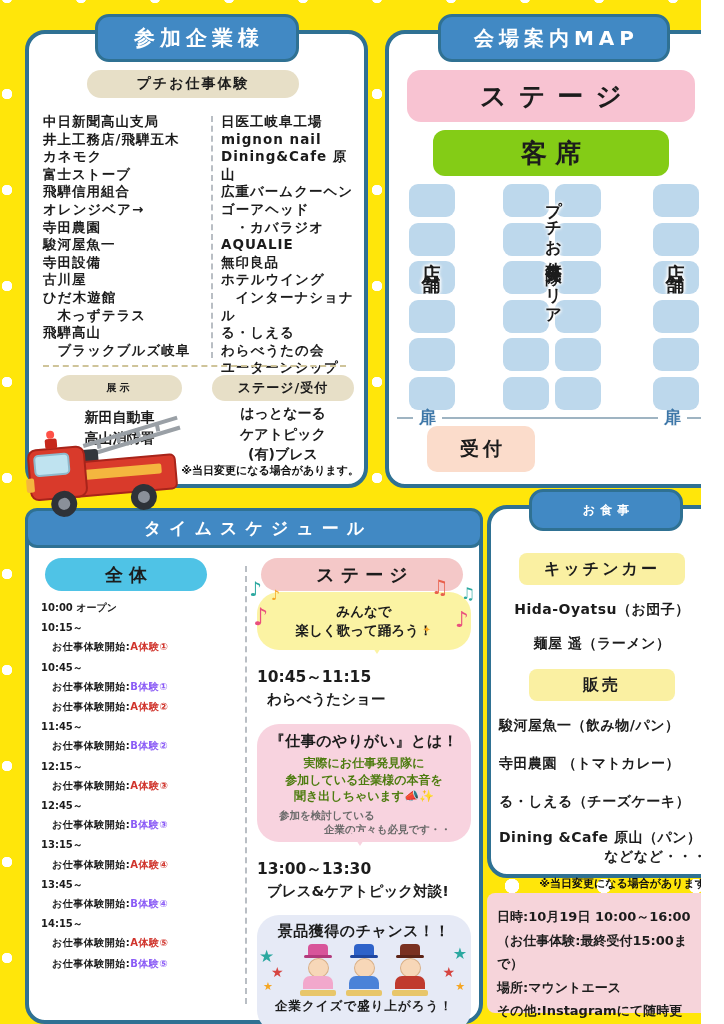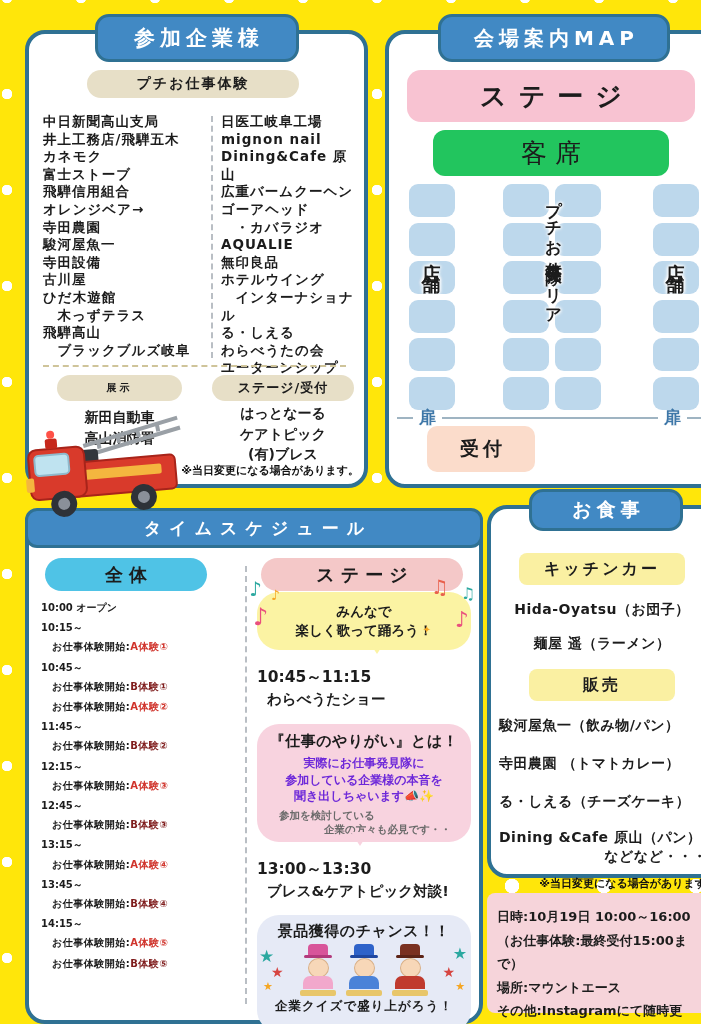--- a/index.html
+++ b/index.html
@@ -27,22 +27,22 @@
     display:flex;align-items:center;justify-content:center;position:absolute;letter-spacing:3px;}
   .note{position:absolute;font-size:11px;font-weight:bold;color:#111;}
   
   .company-col{position:absolute;font-size:13.5px;font-weight:bold;line-height:17.6px;letter-spacing:1px;}
   .v-dash{position:absolute;border-left:2px dashed #b9bec4;}
   .h-dash{position:absolute;border-top:2px dashed #CFC49A;}
   .mini-list{position:absolute;font-size:14px;font-weight:bold;line-height:20.5px;text-align:center;}
   
   .map-stage{position:absolute;background:#F8C3D2;border-radius:14px;display:flex;align-items:center;justify-content:center;
     font-size:26px;font-weight:bold;letter-spacing:12px;text-indent:12px;}
-  .map-seats{position:absolute;background:#22c55e;border-radius:12px;display:flex;align-items:center;justify-content:center;
-    font-size:26px;font-weight:normal;letter-spacing:8px;text-indent:8px;}
+  .map-seats{position:absolute;background:#84cc16;border-radius:12px;display:flex;align-items:center;justify-content:center;
+    font-size:26px;font-weight:bold;letter-spacing:8px;text-indent:8px;}
   .booths{position:absolute;left:14px;top:150px;width:302px;height:232px;}
   .bcol{position:absolute;top:0;display:flex;flex-direction:column;gap:5.5px;}
   .booth{width:46px;height:33px;background:#BDD8EC;border-radius:9px;}
   .v-text{writing-mode:vertical-rl;text-orientation:upright;font-weight:bold;position:absolute;
     text-shadow:0 0 3px #fff,0 0 3px #fff,0 0 4px #fff,0 0 4px #fff;}
   .shop-label{font-size:19px;letter-spacing:12px;top:64px;}
   .center-label{font-size:16.5px;letter-spacing:1.5px;top:4px;left:139px;}
   .door-row{position:absolute;left:8px;top:372px;width:306px;display:flex;align-items:center;gap:6px;
     color:#3E77A8;font-weight:bold;font-size:17px;}
   .door-seg{border-top:2.5px solid #9FB4C2;height:0;}
@@ -53,33 +53,33 @@
     border-radius:12px;color:#fff;font-weight:bold;font-size:17px;letter-spacing:8px;text-indent:8px;
     display:flex;align-items:center;justify-content:center;box-sizing:border-box;}
   .pill{position:absolute;border-radius:17px;display:flex;align-items:center;justify-content:center;
     font-size:18px;font-weight:bold;letter-spacing:6px;text-indent:6px;}
   .pill-overall{background:#4FC3E6;}
   .pill-stage{background:#F4C8C8;}
   .sched-list{position:absolute;left:12px;top:86px;width:202px;font-size:10px;font-weight:bold;line-height:19.2px;}
   .sched-item{margin-bottom:1px;}
   .sched-sub{padding-left:11px;letter-spacing:0.5px;}
   .session[data-type="a"]{color:#D0342C;}
-  .session[data-type="b"]{color:#7f1d1d;}
+  .session[data-type="b"]{color:#8b5cf6;}
   .stage-col{position:absolute;left:228px;top:80px;width:214px;}
   .bubble{position:relative;border-radius:22px;}
   .bubble::after{content:"";position:absolute;bottom:-13px;left:52%;
     border:9px solid transparent;border-top:14px solid #FBF3A3;}
   .bubble-yellow{background:#FBF3A3;height:58px;display:flex;flex-direction:column;align-items:center;justify-content:center;
     font-size:13.5px;font-weight:bold;line-height:19px;}
   .bubble-pink{background:#F8D3DF;padding:8px 6px 6px;}
   .bubble-pink::after{border-top-color:#F8D3DF;left:44%;}
   .bubble-quiz{background:#E6EAF6;padding:7px 4px 17px;}
   .bubble-quiz::after{border-top-color:#E6EAF6;left:48%;}
   .bp-title{font-size:15px;font-weight:bold;text-align:center;letter-spacing:0.5px;}
-  .bp-body{font-size:12px;font-weight:bold;text-align:center;line-height:16.5px;color:#6d28d9;margin-top:4px;}
+  .bp-body{font-size:12px;font-weight:bold;text-align:center;line-height:16.5px;color:#4d7c0f;margin-top:4px;}
   .bp-small{font-size:10.5px;font-weight:bold;color:#6a6a6a;line-height:14px;margin-top:3px;}
   .bp-small .s1{text-align:left;padding-left:16px;}
   .bp-small .s2{text-align:right;padding-right:14px;}
   .ev{margin-top:17px;font-weight:bold;}
   .ev-time{font-size:15.5px;}
   .ev-title{font-size:14.5px;padding-left:10px;margin-top:2px;}
   
   .contestants{display:flex;justify-content:center;align-items:flex-end;gap:10px;margin-top:3px;position:relative;height:52px;}
   .person{display:flex;flex-direction:column;align-items:center;}
   .hat{width:20px;height:11px;border-radius:4px 4px 0 0;}
@@ -358,21 +358,21 @@
             <div class="desk"></div>
           </div>
         </div>
         <div class="qcaption">企業クイズで盛り上がろう！</div>
       </div>
 
     </div>
   </div>
 
   <div class="panel" style="left:487px;top:505px;width:230px;height:365px;">
-    <div class="panel-header" style="width:148px;height:36px;font-size:19px;font-family:Liberation Serif, serif;">お食事</div>
+    <div class="panel-header" style="width:148px;height:36px;font-size:12px;font-family:Liberation Serif, serif;">お食事</div>
 
     <div class="yellow-pill" style="left:28px;top:44px;width:166px;height:32px;font-size:16px;">キッチンカー</div>
     <div class="food-item" style="left:0;top:92px;width:222px;text-align:center;">Hida-Oyatsu（お団子）</div>
     <div class="food-item" style="left:0;top:126px;width:222px;text-align:center;">麺屋 遥（ラーメン）</div>
 
     <div class="yellow-pill" style="left:38px;top:160px;width:146px;height:32px;font-size:16px;">販売</div>
     <div class="food-item" style="left:8px;top:246px;">寺田農園 （トマトカレー）</div>
     <div class="food-item" style="left:8px;top:208px;">駿河屋魚一（飲み物/パン）</div>
     <div class="food-item" style="left:8px;top:320px;">Dining &amp;Cafe 原山（パン）</div>
     <div class="food-item" style="left:8px;top:284px;">る・しえる（チーズケーキ）</div>

